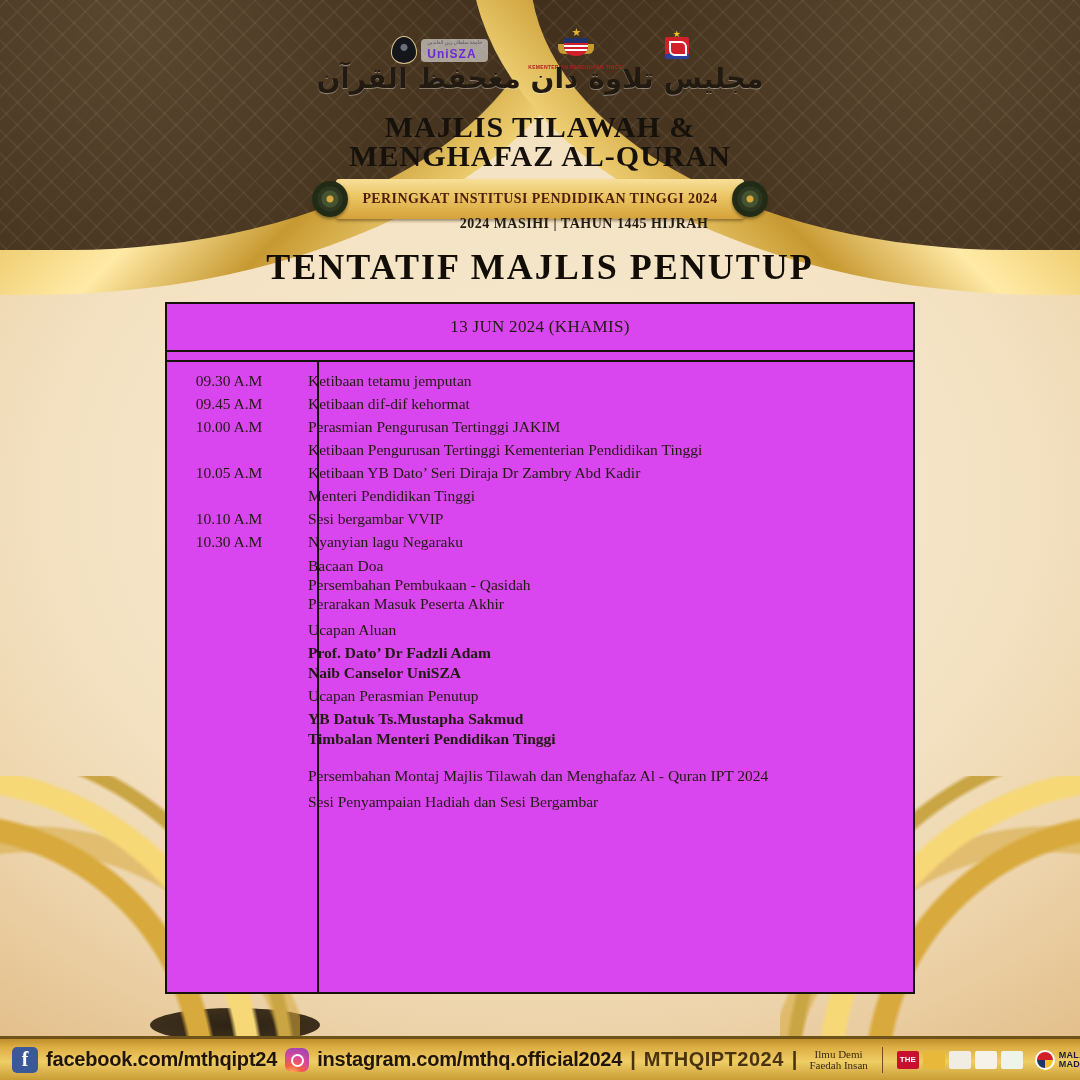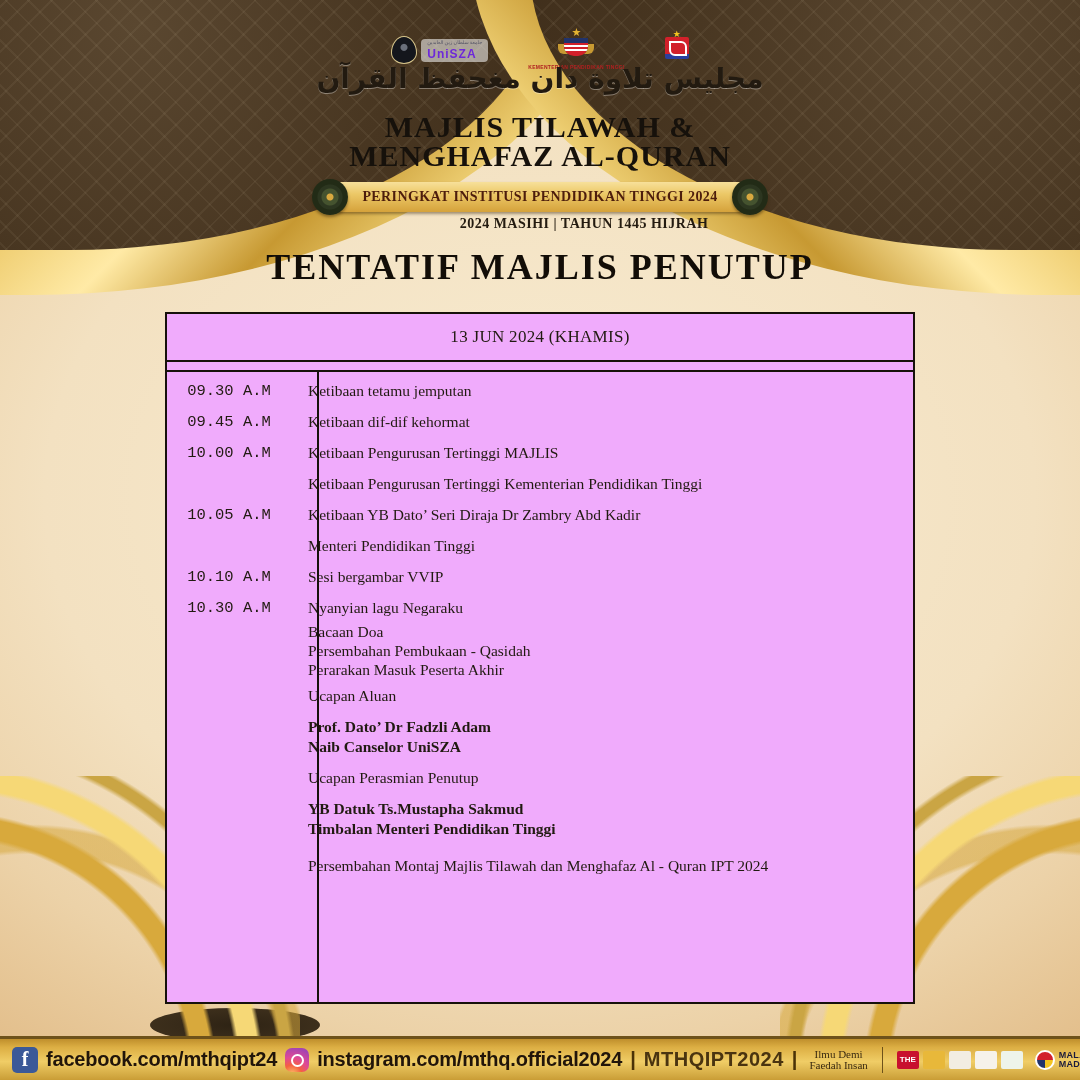--- a/index.html
+++ b/index.html
@@ -53,52 +53,52 @@
   .logo-dq{display:flex;flex-direction:column;align-items:center;margin-top:2px;}
   .dq-star{font-size:9px;color:#f3c420;line-height:5px;}
   .dq-box{width:24px;height:22px;background:linear-gradient(180deg,#d2202a 0 78%,#2a3f9e 78% 100%);border-radius:2px;position:relative;}
   .dq-box::after{content:"";position:absolute;left:4px;top:4px;width:14px;height:11px;border:2px solid #fff;border-radius:0 6px 0 6px;}
   .calligraphy{position:absolute;top:62px;left:0;width:100%;text-align:center;
     font-size:28px;font-weight:bold;color:#221a10;direction:rtl;
     font-family:"DejaVu Sans",sans-serif;text-shadow:0 1px 0 rgba(255,255,255,.35);}
   .main-title{position:absolute;top:112px;left:0;width:100%;text-align:center;
     font-weight:bold;font-size:30px;line-height:29px;letter-spacing:1px;color:#16110b;}
   .banner-wrap{position:absolute;top:179px;left:0;width:100%;display:flex;justify-content:center;align-items:center;}
-  .banner-bar{height:30px;display:flex;align-items:center;padding:0 26px;border-radius:3px;
+  .banner-bar{height:40px;display:flex;align-items:center;padding:0 26px;border-radius:3px;
     background:linear-gradient(180deg,#f7e09a 0%,#ecc867 40%,#d5a23b 100%);
     box-shadow:0 2px 3px rgba(60,40,10,.45);}
   .banner-text{font-size:14px;font-weight:bold;color:#4d1d0c;letter-spacing:.4px;white-space:nowrap;}
   .rosette{width:36px;height:36px;border-radius:50%;flex:0 0 auto;position:relative;z-index:2;
     background:
       radial-gradient(circle, #d8a93f 0 3px, #45532f 4px 8px, #2c3620 9px 12px, #222b16 13px 18px),
       repeating-conic-gradient(#2c3620 0deg 16deg, #1a2110 16deg 32deg);
     box-shadow:0 2px 3px rgba(60,40,10,.5);}
   .rosette.left{margin-right:-12px;}
   .rosette.right{margin-left:-12px;}
   .subtitle{position:absolute;top:216px;left:0;width:100%;text-align:center;
     font-size:14px;font-weight:bold;color:#241b10;letter-spacing:.5px;margin-left:44px;}
   .section-title{position:absolute;top:246px;left:0;width:100%;text-align:center;
     font-size:36px;font-weight:bold;letter-spacing:2px;color:#120d07;}
   
-  .table{position:absolute;top:312px;left:165px;width:750px;height:692px;
-    border:2px solid #17110b;background:#f0abfc;box-sizing:border-box;
+  .table{position:absolute;top:302px;left:165px;width:750px;height:692px;
+    border:2px solid #17110b;background:#d946ef;box-sizing:border-box;
     display:flex;flex-direction:column;}
   .table-header{height:46px;border-bottom:2px solid #17110b;display:flex;align-items:center;justify-content:center;
     font-size:17px;color:#211a11;letter-spacing:.3px;}
   .table-spacer{height:8px;}
   .table-body{flex:1;border-top:2px solid #17110b;position:relative;padding-top:9px;overflow:hidden;}
   .table-body::before{content:"";position:absolute;left:150px;top:0;bottom:0;width:2px;background:#17110b;}
   .srow{display:flex;font-size:15.5px;color:#211a11;line-height:20px;}
-  .srow .time{width:124px;flex:0 0 auto;text-align:center;font-family:Liberation Mono, monospace;}
+  .srow .time{width:124px;flex:0 0 auto;text-align:center;}
   .srow .desc{padding-left:17px;padding-right:8px;}
   .srow.bold .desc{font-weight:bold;}
   .gap-none{margin-top:0;}
   .gap-sm{margin-top:4px;}
   .gap-sm2{margin-top:7px;}
-  .gap-md{margin-top:11px;}
+  .gap-md{margin-top:3px;}
   .gap-lg{margin-top:17px;}
   .gap-xl{margin-top:31px;}
   .srow.tight .desc div{line-height:19px;}
   
   .footer{position:absolute;left:0;bottom:0;width:100%;height:44px;box-sizing:border-box;
     border-top:3px solid #6e521a;
     background:linear-gradient(180deg,#bf8f2c 0%,#dcae43 20%,#f0cd66 55%,#c99d36 100%);
     display:flex;align-items:center;padding:0 12px;gap:8px;
     font-family:"Liberation Sans",sans-serif;}
   .fb-icon{width:26px;height:26px;border-radius:5px;background:#3b5998;color:#fff;
@@ -183,21 +183,21 @@
       </div>
       <div class="srow gap-md">
         <div class="time">09.45 A.M</div>
         <div class="desc">
           <div>Ketibaan dif-dif kehormat</div>
         </div>
       </div>
       <div class="srow gap-md">
         <div class="time">10.00 A.M</div>
         <div class="desc">
-          <div>Ketibaan Pengurusan Tertinggi MAJLIS</div>
+          <div>Perasmian Pengurusan Tertinggi JAKIM</div>
         </div>
       </div>
       <div class="srow gap-md">
         <div class="time"></div>
         <div class="desc">
           <div>Ketibaan Pengurusan Tertinggi Kementerian Pendidikan Tinggi</div>
         </div>
       </div>
       <div class="srow gap-md">
         <div class="time">10.05 A.M</div>
@@ -261,20 +261,23 @@
         <div class="time"></div>
         <div class="desc">
           <div>Persembahan Montaj Majlis Tilawah dan Menghafaz Al - Quran IPT 2024</div>
         </div>
       </div>
       <div class="srow gap-md">
         <div class="time"></div>
       </div>
       <div class="srow gap-md">
         <div class="time"></div>
+        <div class="desc">
+          <div>Sesi Penyampaian Hadiah dan Sesi Bergambar</div>
+        </div>
       </div>
     </div>
 </div>
 
 <div class="footer">
   <div class="fb-icon">f</div>
   <span class="footer-text">facebook.com/mthqipt24</span>
   <div class="ig-icon"></div>
   <span class="footer-text">instagram.com/mthq.official2024</span>
   <span class="footer-sep">|</span>

